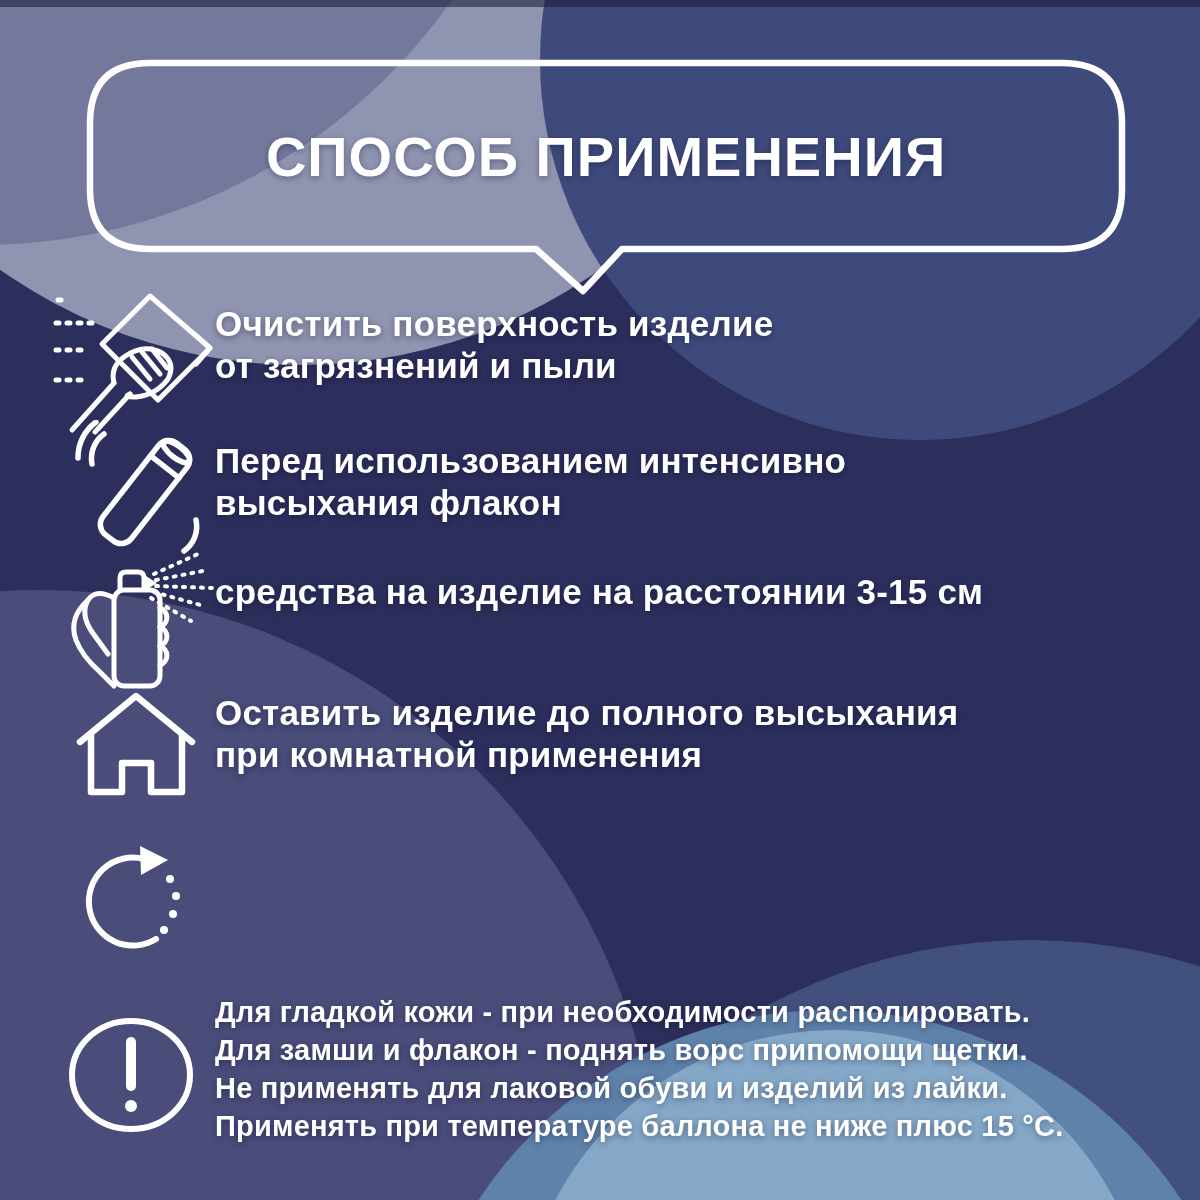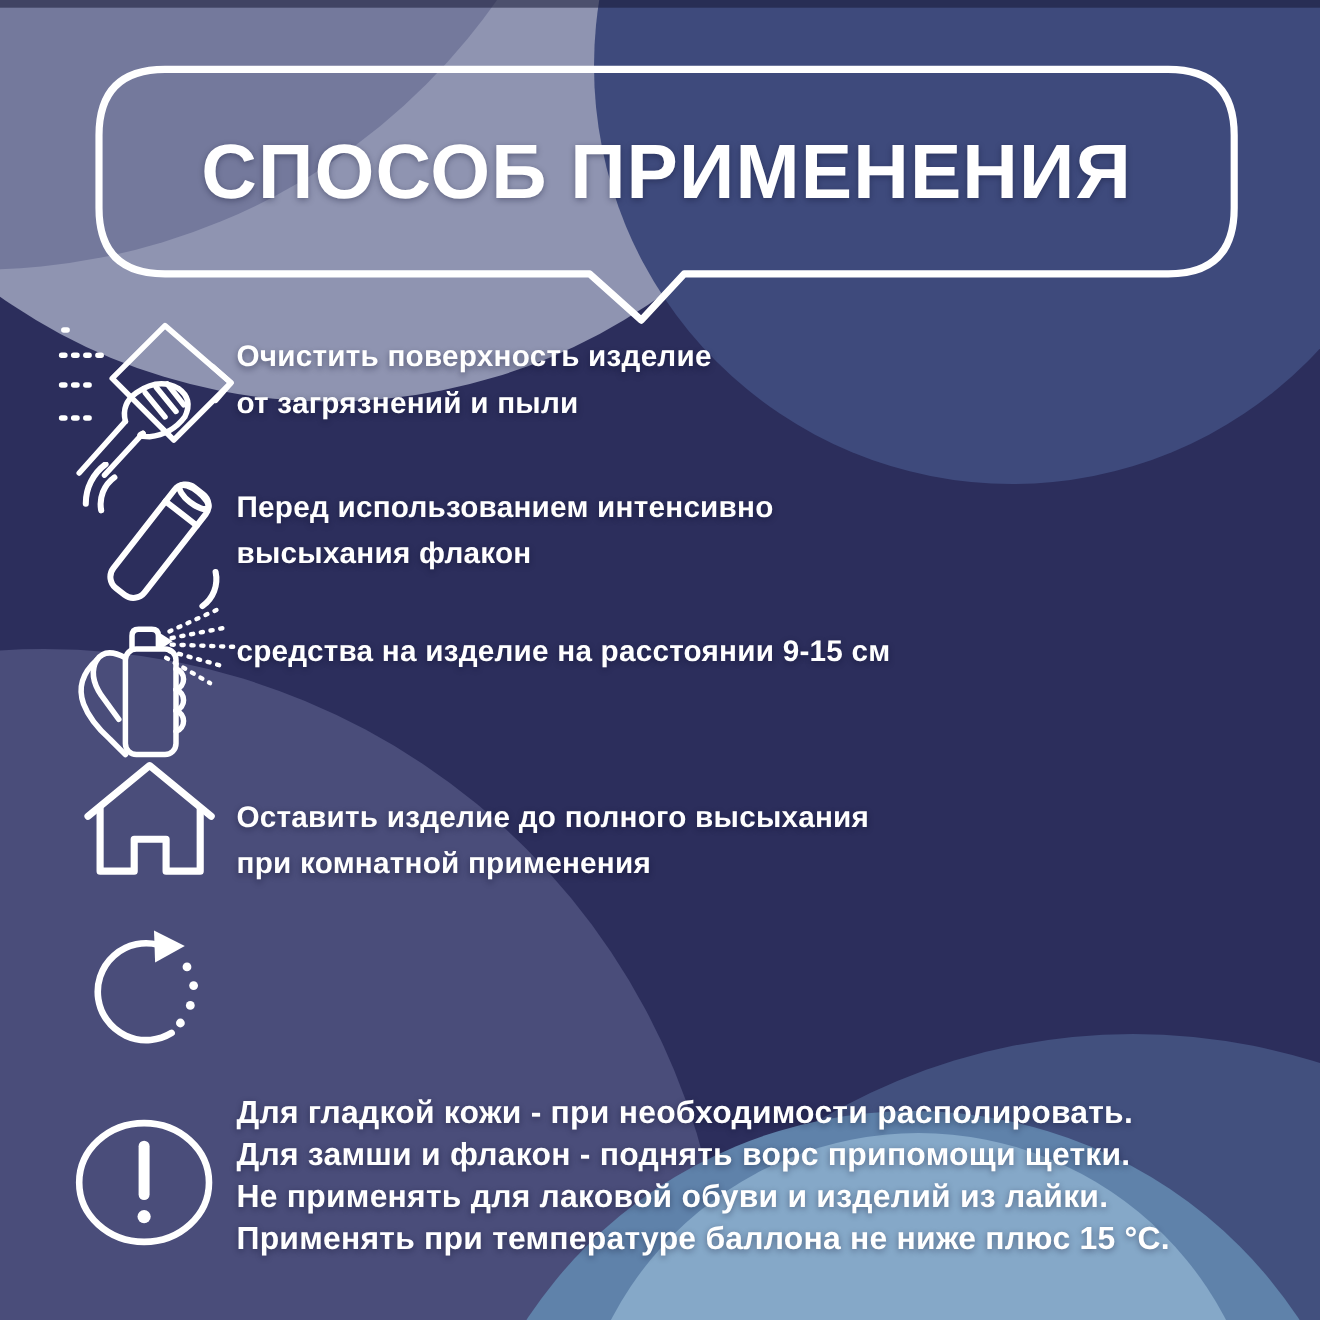--- a/index.html
+++ b/index.html
@@ -17,27 +17,27 @@
   .c-lav-bot {left:-580px; top:590px;  width:1240px;height:1240px;background:#4a4d7a;}
   .c-slate   {left:470px;  top:940px;  width:1120px;height:1120px;background:#42507e;}
   .c-steel-m {left:410px;  top:1010px; width:840px; height:840px; background:#5f82aa;}
   .c-steel-l {left:520px;  top:1030px; width:630px; height:630px; background:#85a8c8;}
   .top-strip{position:absolute;top:0;left:0;width:100%;height:7px;background:rgba(22,24,52,.55);z-index:9;}
 
   .bubble-svg{position:absolute;top:0;left:0;z-index:10;}
   .title{
     position:absolute;left:90px;top:63px;width:1032px;height:186px;
     display:flex;align-items:center;justify-content:center;
-    color:#fff;font-weight:bold;font-size:70px;letter-spacing:1px;white-space:nowrap;
+    color:#fff;font-weight:bold;font-size:56px;letter-spacing:1px;white-space:nowrap;
     z-index:11;text-shadow:0 2px 6px rgba(10,12,40,.35);
   }
   .icon{position:absolute;z-index:10;}
   .step-text{
     position:absolute;left:215px;z-index:10;
-    color:#fff;font-weight:bold;font-size:27px;line-height:42px;letter-spacing:.2px;
+    color:#fff;font-weight:bold;font-size:35px;line-height:42px;letter-spacing:.2px;
     text-shadow:0 2px 6px rgba(10,12,40,.4);white-space:nowrap;
   }
   .step-text.small{font-size:29px;line-height:38px;}
 </style>
 </head>
 <body>
 
 <div class="poster">
 
   <div class="circle c-light"></div>
@@ -105,30 +105,30 @@
       </g>
       <polygon points="88,28 99,35 88,42" fill="#fff" stroke="none"></polygon>
       <path d="M 102 60 a 10 10 0 0 1 0 19"></path>
       <path d="M 102 79 a 10 10 0 0 1 0 19"></path>
       <path d="M 102 98 a 10 10 0 0 1 0 19"></path>
       <path d="M 56 50 Q 38 40 30 52 Q 22 66 34 84 L 50 106"></path>
       <path d="M 30 52 Q 10 70 18 92 Q 24 108 42 124 L 56 138"></path>
     </g>
   </svg>
   <div class="step-text" style="top:571px">
-    <div>средства на изделие на расстоянии 9-15 см</div>
+    <div>средства на изделие на расстоянии 3-15 см</div>
   </div>
 
   <svg class="icon" style="left:74px;top:688px" width="125" height="112" viewBox="0 0 125 112">
     <g stroke="#fff" stroke-width="6.5" fill="none" stroke-linecap="round" stroke-linejoin="round">
       <path d="M 6 54 L 62 8 L 118 54"></path>
       <path d="M 17 47 L 17 104 L 48 104 L 48 75 L 77 75 L 77 104 L 108 104 L 108 47"></path>
     </g>
   </svg>
-  <div class="step-text" style="top:722px">
+  <div class="step-text" style="top:692px">
     <div>Оставить изделие до полного высыхания</div>
     <div>при комнатной применения</div>
   </div>
 
   <svg class="icon" style="left:72px;top:843px" width="120" height="120" viewBox="0 0 120 120">
     <path d="M 72 16 A 44 44 0 1 0 84 96" fill="none" stroke="#fff" stroke-width="6" stroke-linecap="round"></path>
     <polygon points="68,3 96,17 69,32" fill="#fff"></polygon>
     <circle cx="98" cy="36" r="4" fill="#fff"></circle>
     <circle cx="104" cy="53" r="4" fill="#fff"></circle>
     <circle cx="101" cy="71" r="4" fill="#fff"></circle>

